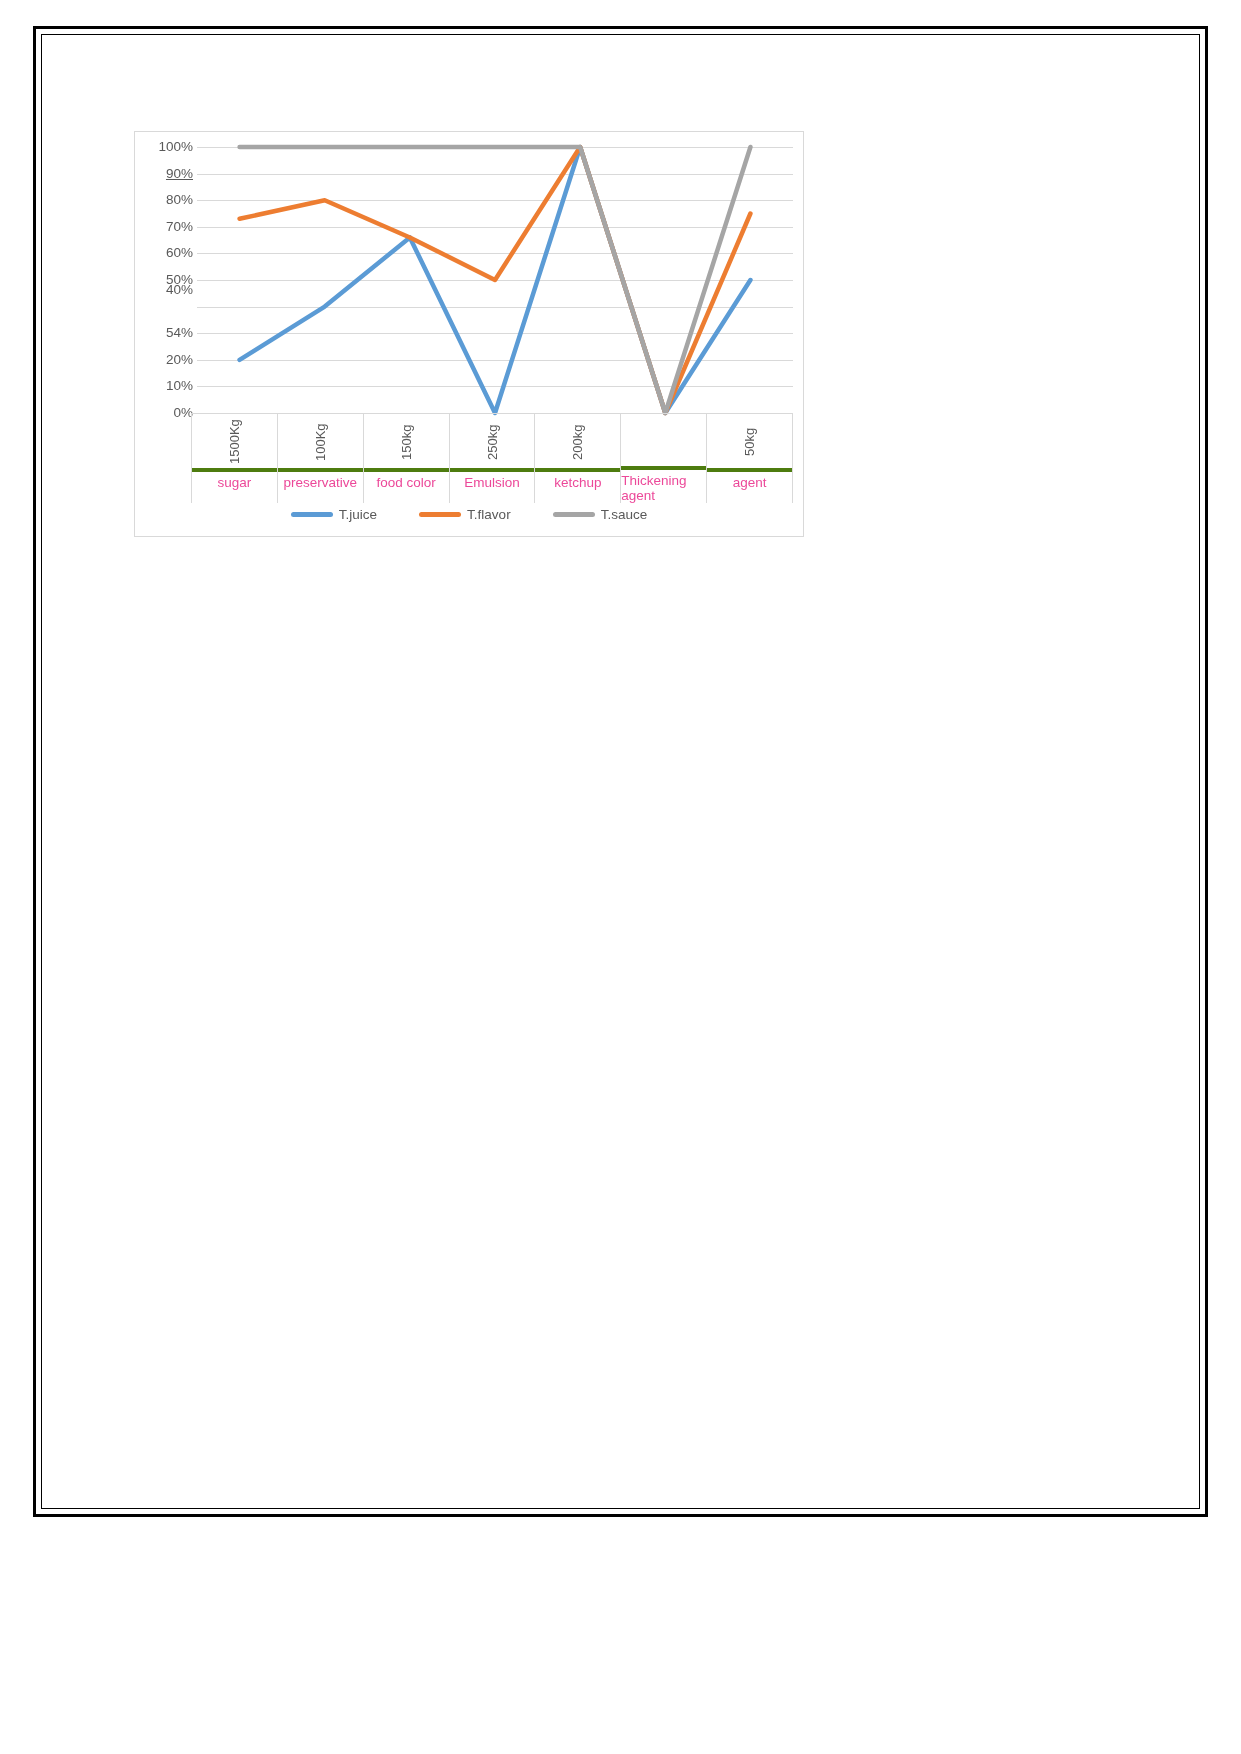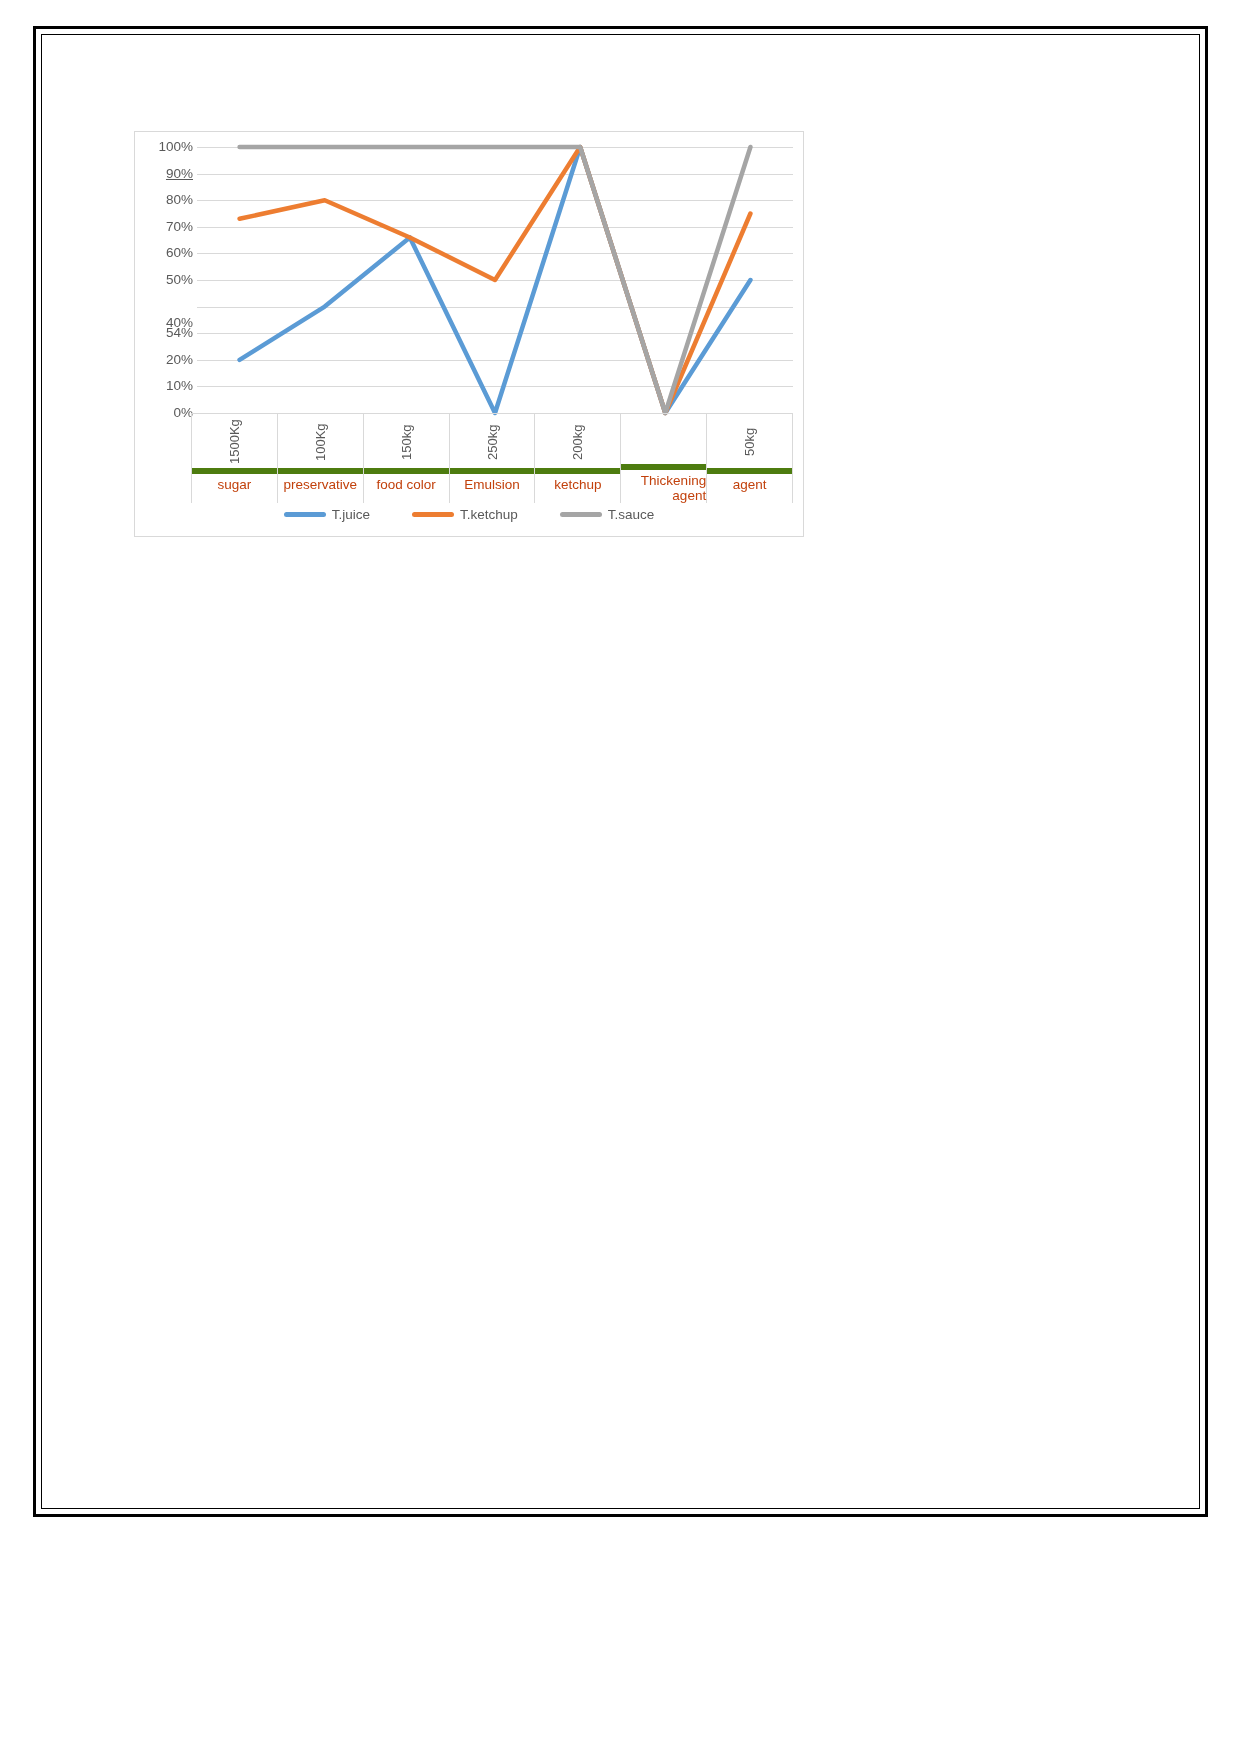--- a/index.html
+++ b/index.html
@@ -79,26 +79,26 @@
   .cat-weight{
     height:52px;
     display:flex;align-items:flex-end;justify-content:center;
     writing-mode:vertical-rl;
     transform:rotate(180deg);
     font-size:13px;color:#595959;
     white-space:nowrap;
     padding-bottom:2px;
   }
   .cat-name{
-    border-top:6px solid #4d7c0f;
+    border-top:4px solid #4d7c0f;
     width:100%;
     flex:1 1 auto;
     display:flex;align-items:flex-start;justify-content:center;
-    font-size:13.5px;color:#c2410c;
-    text-align:right;
+    font-size:13.5px;color:#ec4899;
+    text-align:left;
     line-height:15px;
     padding-top:3px;
     box-sizing:border-box;
     word-break:break-word;
   }
 
   
   #legend{
     position:absolute;
     left:0;top:375px;width:100%;
@@ -118,21 +118,21 @@
 <div id="chart-frame">
   <div class="plot-wrap">
 
     <div id="y-axis">
         <div class="ytick" style="top: 15px;">100%</div>
         <div class="ytick" style="top: 41.6px; text-decoration: underline;">90%</div>
         <div class="ytick" style="top: 68.2px;">80%</div>
         <div class="ytick" style="top: 94.8px;">70%</div>
         <div class="ytick" style="top: 121.4px;">60%</div>
         <div class="ytick" style="top: 148px;">50%</div>
-        <div class="ytick" style="top: 191px;">40%</div>
+        <div class="ytick" style="top: 158px;">40%</div>
         <div class="ytick" style="top: 201.2px;">54%</div>
         <div class="ytick" style="top: 227.8px;">20%</div>
         <div class="ytick" style="top: 254.4px; margin-left: 44px;">10%</div>
         <div class="ytick" style="top: 281px;">0%</div>
       </div>
 
     <div id="plot-area">
       <div id="gridlines">
           <div class="gridline" style="top: 0px;"></div>
           <div class="gridline" style="top: 26.6px;"></div>
@@ -184,21 +184,21 @@
         </div>
       </div>
 
     <div id="legend">
         <div class="legend-item">
           <span class="legend-swatch" style="background: rgb(91, 155, 213);"></span>
           <span class="legend-label">T.juice</span>
         </div>
         <div class="legend-item">
           <span class="legend-swatch" style="background: rgb(237, 125, 49);"></span>
-          <span class="legend-label">T.ketchup</span>
+          <span class="legend-label">T.flavor</span>
         </div>
         <div class="legend-item">
           <span class="legend-swatch" style="background: rgb(165, 165, 165);"></span>
           <span class="legend-label">T.sauce</span>
         </div>
       </div>
 
   </div>
 </div>
 

